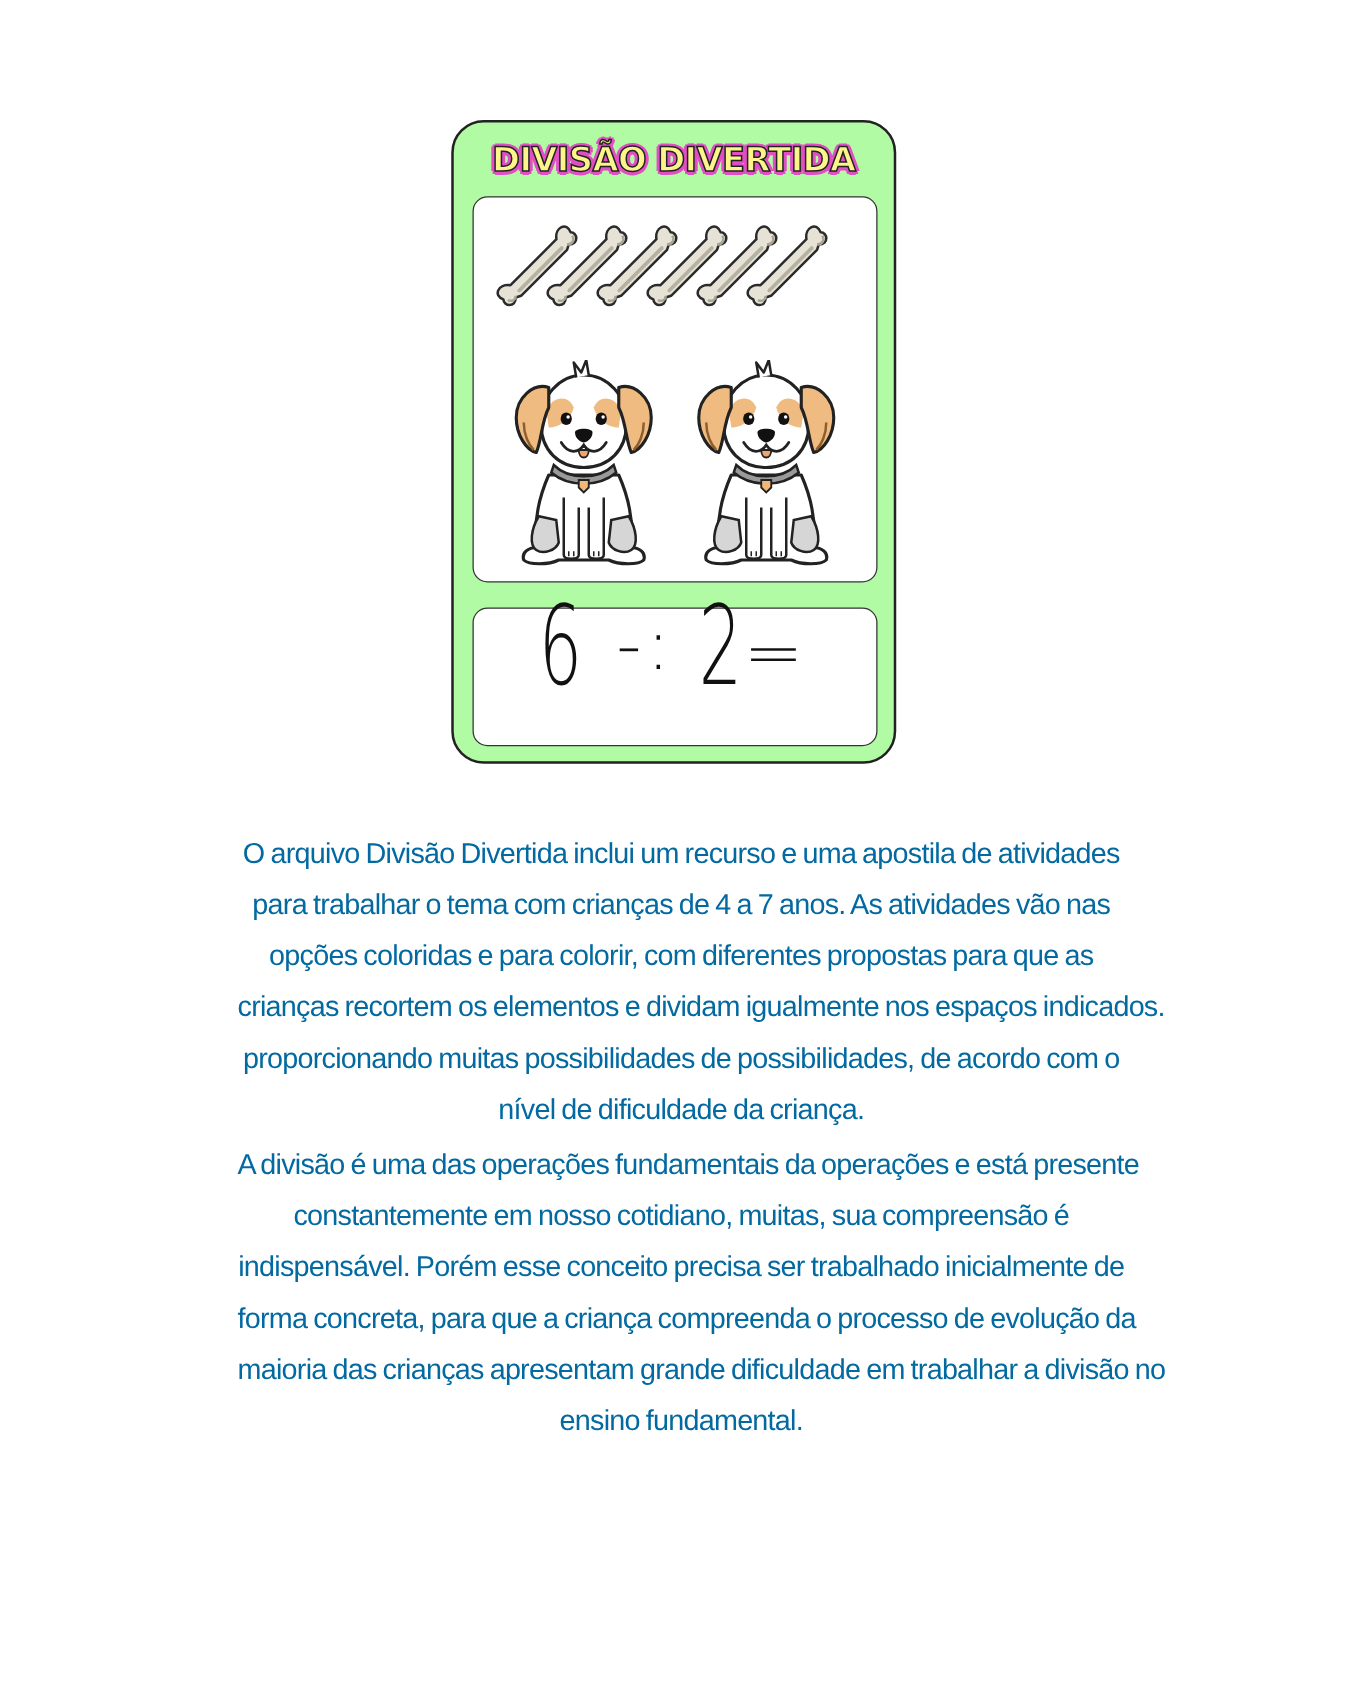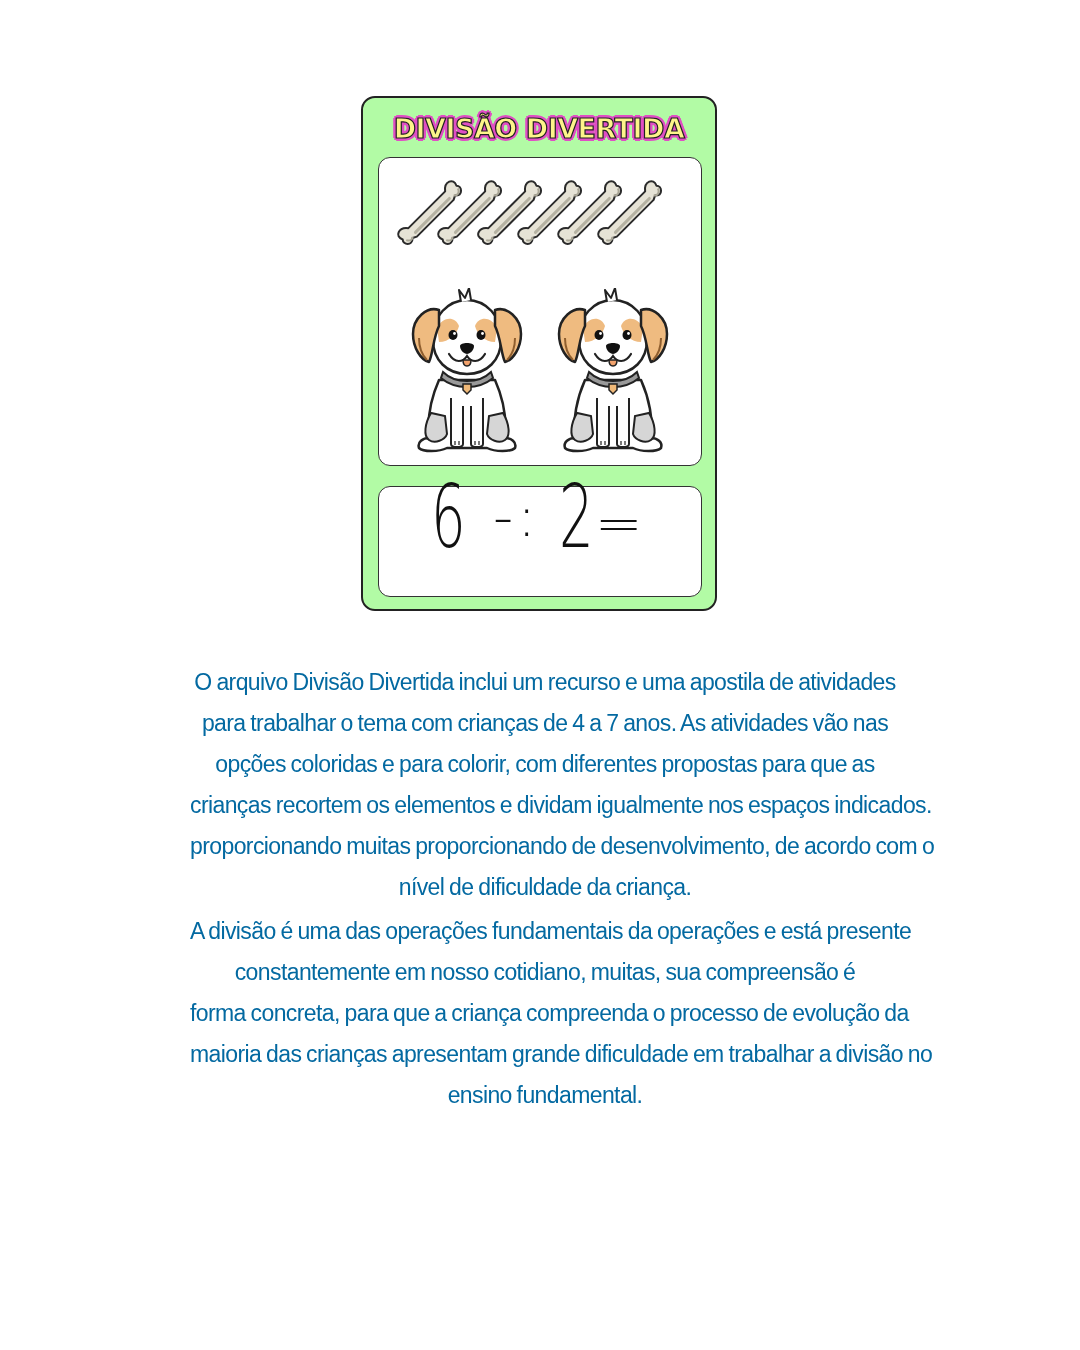--- a/index.html
+++ b/index.html
@@ -15,21 +15,21 @@
       font-family: "Liberation Sans", sans-serif;
     }
     .card {
       position: absolute;
       left: 361px;
       top: 96px;
       width: 356px;
       height: 515px;
       background: #b2fba5;
       border: 2px solid #222;
-      border-radius: 14px;
+      border-radius: 26px;
       box-sizing: border-box;
     }
     .card-title {
       position: absolute;
       left: 0;
       top: 14px;
       width: 100%;
       text-align: center;
       font-family: "DejaVu Sans", sans-serif;
       font-weight: 900;
@@ -247,23 +247,24 @@
     </div>
   </div>
 </div>
 
 <div class="description">
   <p>
     <span class="line">O arquivo Divisão Divertida inclui um recurso e uma apostila de atividades</span>
     <span class="line">para trabalhar o tema com crianças de 4 a 7 anos. As atividades vão nas</span>
     <span class="line">opções coloridas e para colorir, com diferentes propostas para que as</span>
     <span class="line">crianças recortem os elementos e dividam igualmente nos espaços indicados.</span>
-    <span class="line">proporcionando muitas proporcionando de desenvolvimento, de acordo com o</span>
+    <span class="line">proporcionando muitas possibilidades de possibilidades, de acordo com o</span>
     <span class="line">nível de dificuldade da criança.</span>
   </p>
   <p class="para2">
     <span class="line">A divisão é uma das operações fundamentais da operações e está presente</span>
     <span class="line">constantemente em nosso cotidiano, muitas, sua compreensão é</span>
+    <span class="line">indispensável. Porém esse conceito precisa ser trabalhado inicialmente de</span>
     <span class="line">forma concreta, para que a criança compreenda o processo de evolução da</span>
     <span class="line">maioria das crianças apresentam grande dificuldade em trabalhar a divisão no</span>
     <span class="line">ensino fundamental.</span>
   </p>
 </div>
 
 </body></html>

